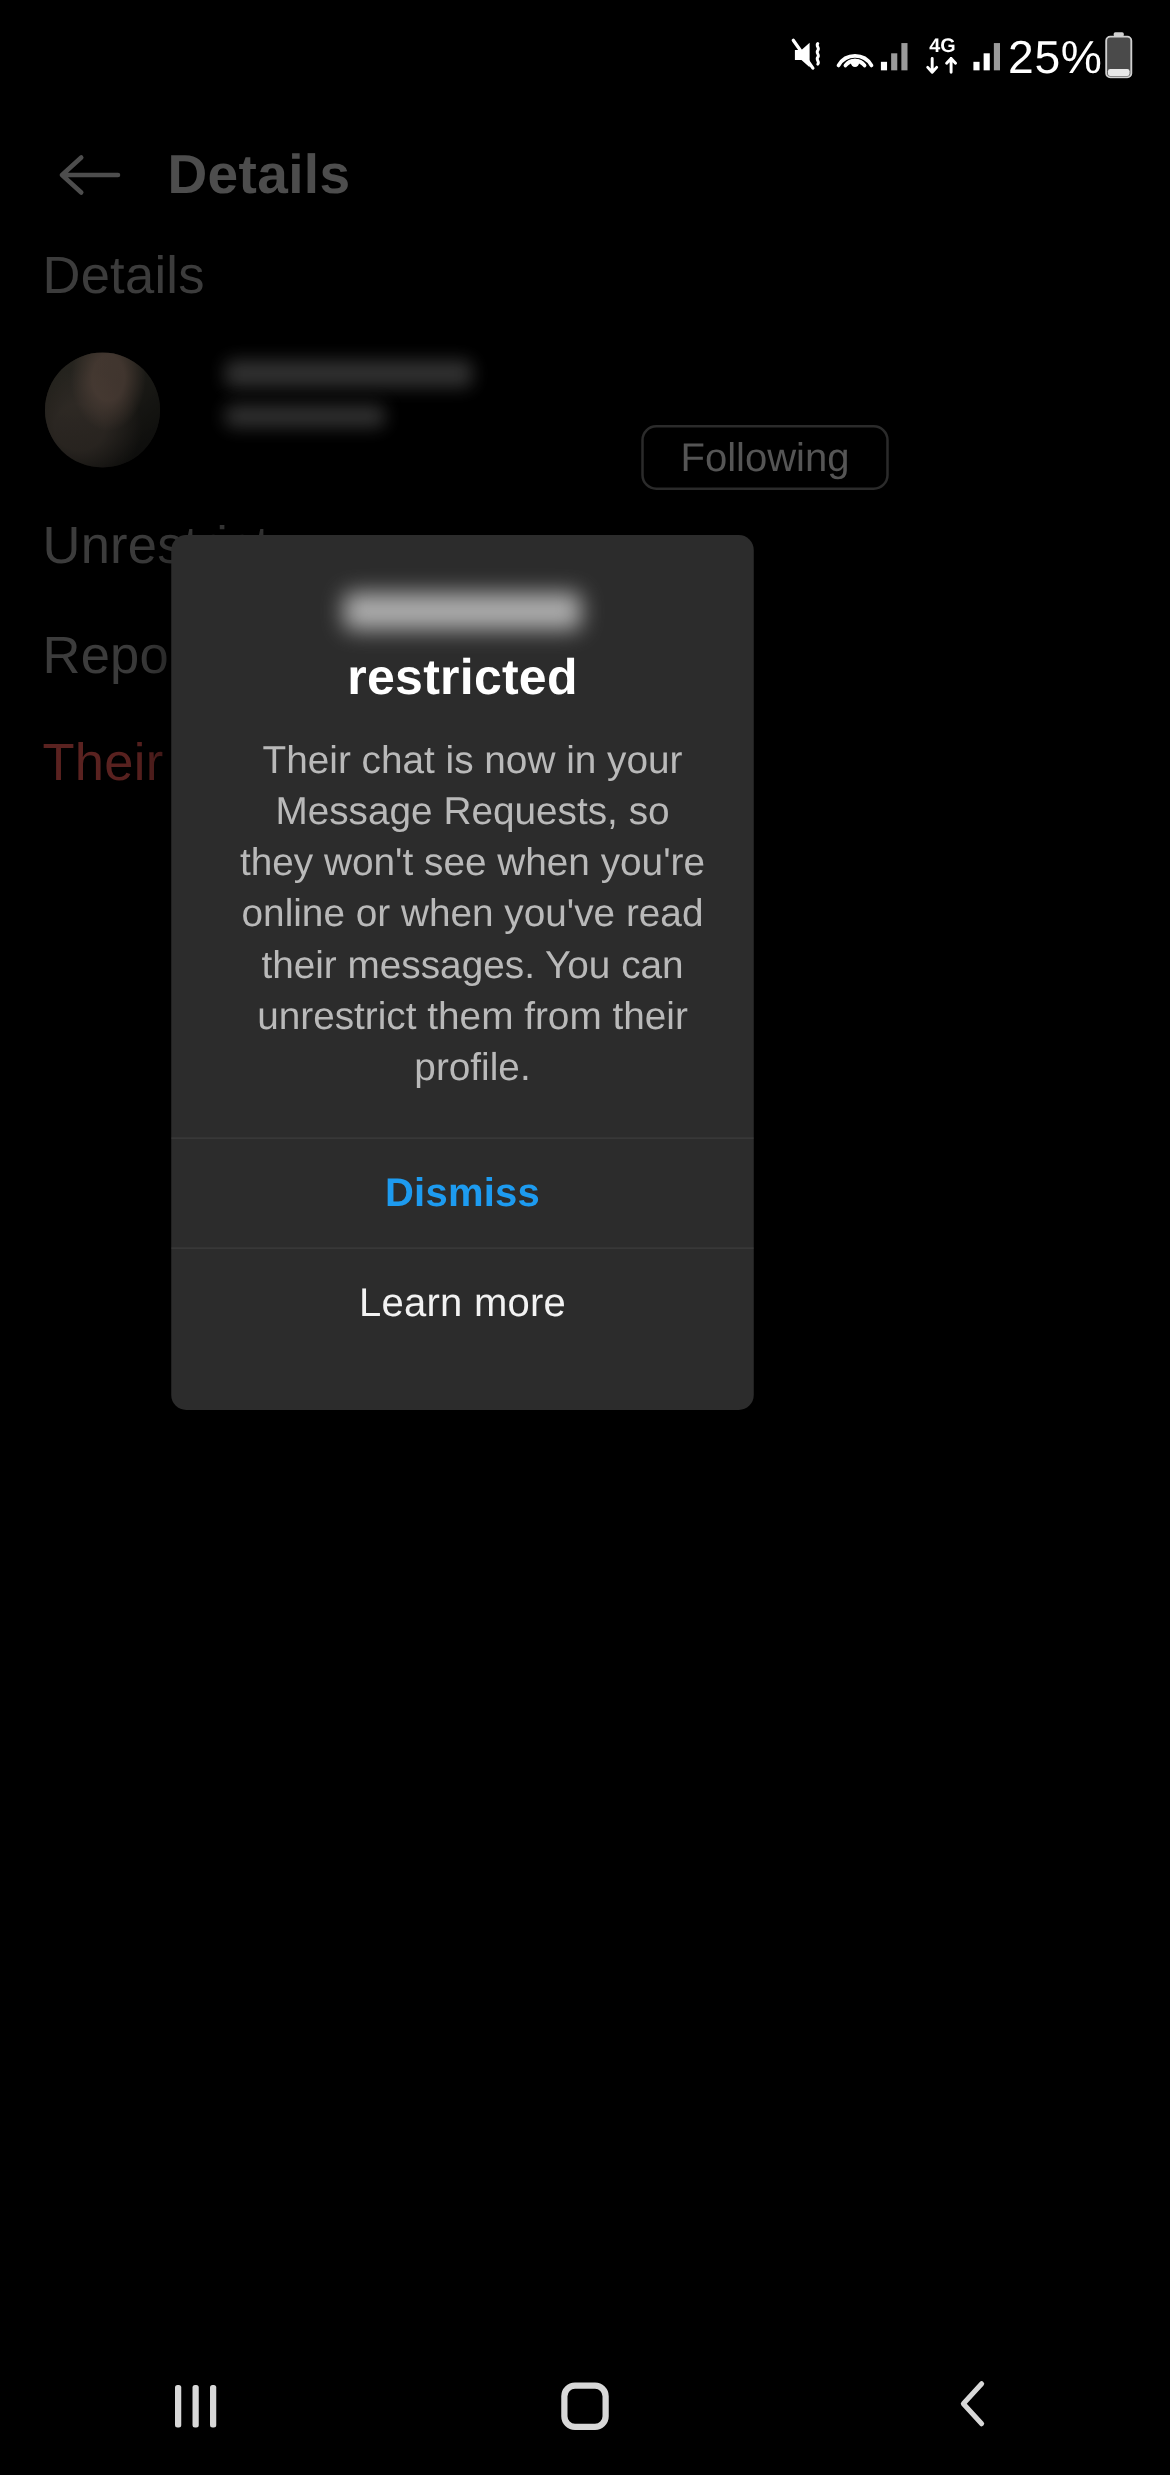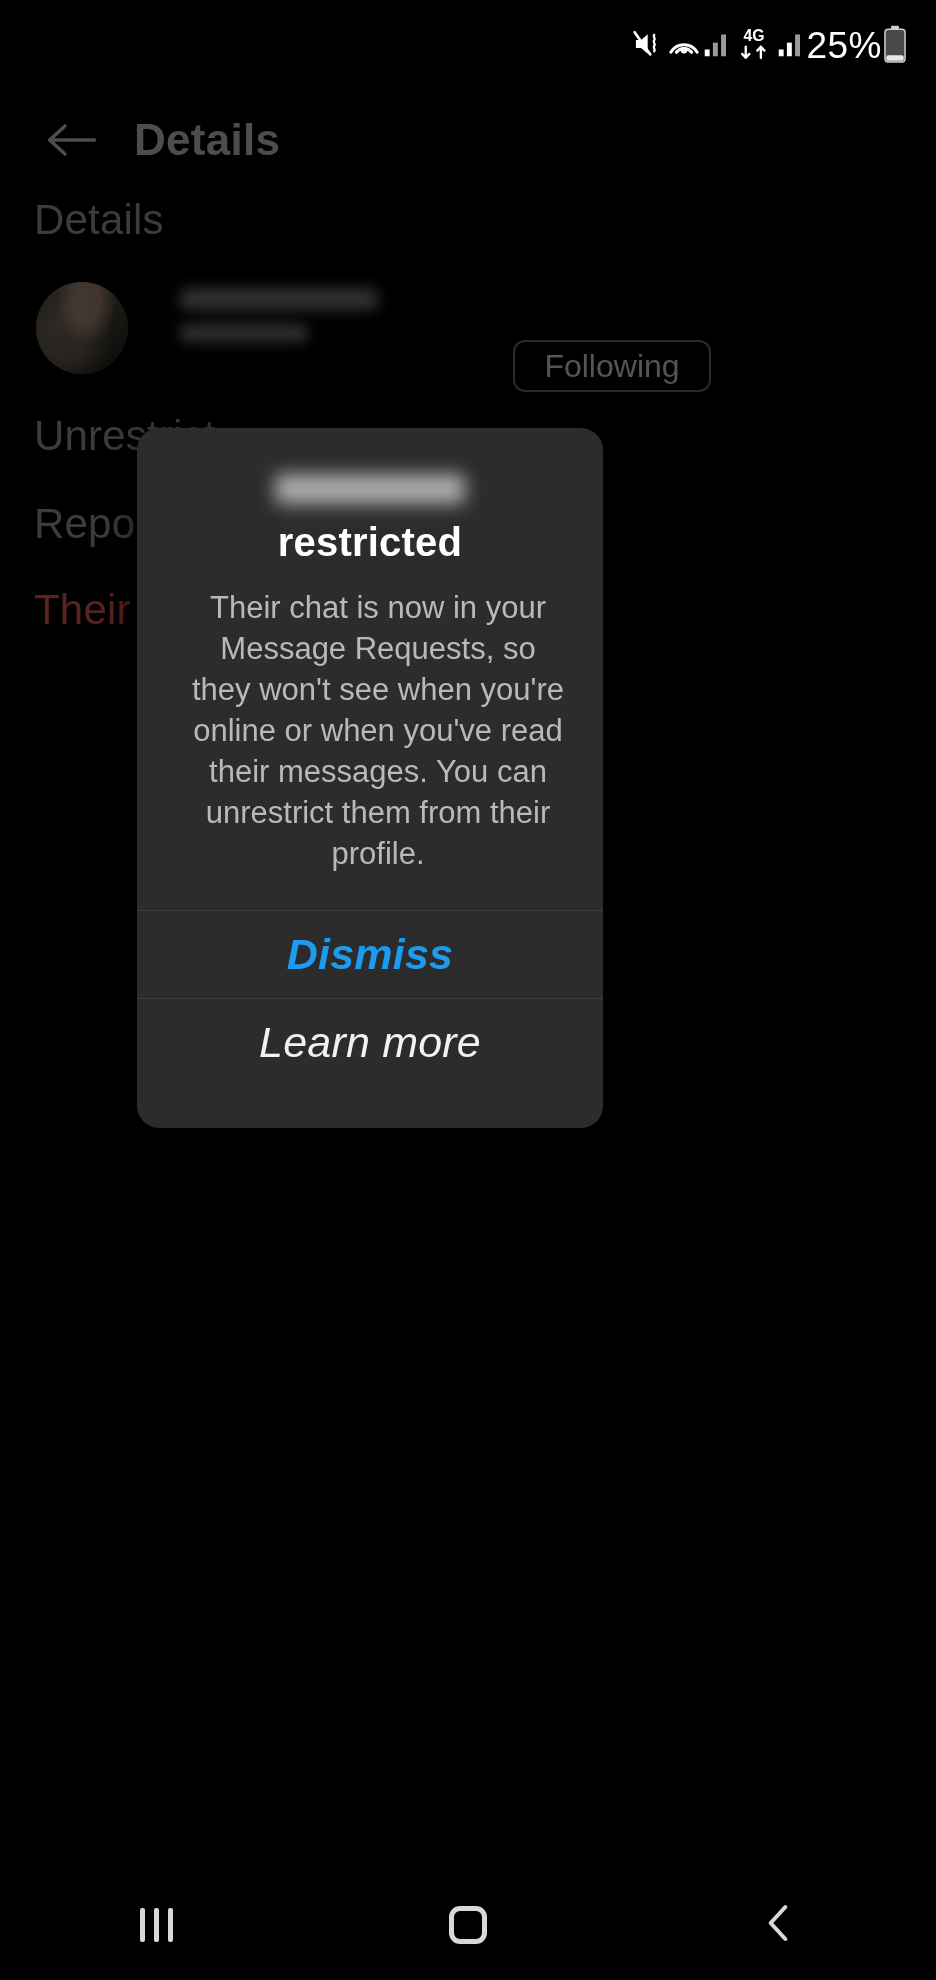--- a/index.html
+++ b/index.html
@@ -72,39 +72,39 @@
 
   
   .menu-item {
     position:absolute; left:34px; font-size:42px; letter-spacing:.2px;
   }
   .mi-unrestrict { top:412px; color:#3c3c3c; }
   .mi-report     { top:500px; color:#3c3c3c; }
   .mi-block      { top:586px; color:#5a2220; }
   .dialog {
     position:absolute; left:137px; top:428px; width:466px; height:700px;
-    background:#2c2c2c; border-radius:22px; overflow:hidden;
+    background:#2c2c2c; border-radius:12px; overflow:hidden;
     box-shadow:0 10px 40px rgba(0,0,0,.7);
   }
   .dlg-body { padding:46px 34px 36px; }
   .dlg-userblur {
     width:190px; height:30px; margin:0 auto 16px;
     background:#c9c9c9; border-radius:6px; filter:blur(9px); opacity:.82;
   }
   .dlg-title {
     color:#fff; font-size:40px; font-weight:bold; text-align:center;
     margin-bottom:22px; letter-spacing:.2px;
   }
   .dlg-text {
     color:#b9b9b9; font-size:31px; line-height:41px; text-align:center;margin-left:16px;
   }
   .dlg-divider { height:1px; background:#3d3d3d; }
   .dlg-action {
     height:87px; display:flex; align-items:center; justify-content:center;
-    font-size:43px; letter-spacing:.2px;font-style:italic;
+    font-size:32px; letter-spacing:.2px;
   }
   .dlg-dismiss { color:#1d9bf0; font-weight:bold; }
   .dlg-learn { color:#f2f2f2; }
 
   
   .navbar {
     position:absolute; left:0; bottom:0; width:936px; height:110px;
     display:flex; align-items:center; justify-content:space-around;
   }
   .nav-btn { width:120px; height:80px; display:flex; align-items:center; justify-content:center; }

